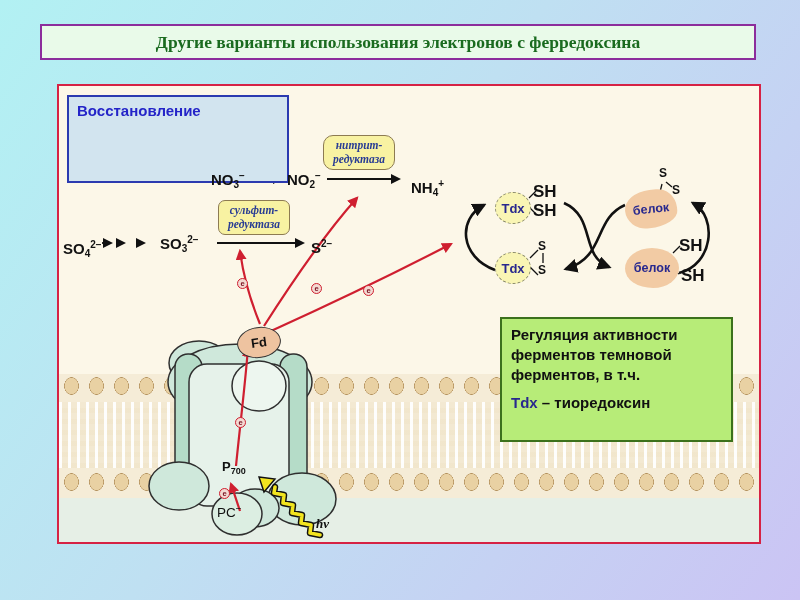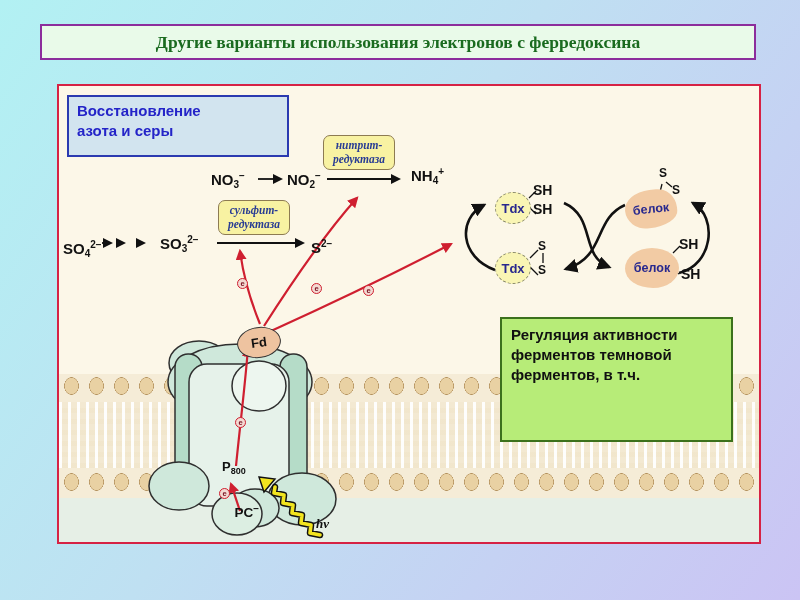--- a/index.html
+++ b/index.html
@@ -43,74 +43,74 @@
   .heads.top{top:286px;}
   .heads.bottom{top:382px;}
   .stroma{left:0;top:412px;width:700px;height:44px;background:var(--stroma);z-index:1;}
 
   svg.layer{left:0;top:0;width:700px;height:456px;pointer-events:none;}
   #complex-svg{z-index:2;}
   #arrows-svg{z-index:4;}
 
   
   .blue-box{
-    left:8px;top:9px;width:222px;height:62px;z-index:10;
+    left:8px;top:9px;width:222px;height:88px;z-index:10;
     background:var(--blueBoxBg);border:2px solid var(--blueBoxBorder);
     color:var(--blueText);font-weight:bold;font-size:15px;line-height:1.35;
     padding:4px 8px;box-sizing:border-box;
   }
   .green-box{
     left:441px;top:231px;width:233px;height:125px;z-index:10;
     background:var(--greenBoxBg);border:2px solid var(--greenBoxBorder);
     color:#111;font-weight:bold;font-size:15px;line-height:1.32;
     padding:6px 9px;box-sizing:border-box;
   }
   .green-box .spacer{height:9px;}
   .tdx-blue{color:var(--navy);}
 
   .enzyme{
     z-index:10;width:72px;
     background:var(--enzymeBg);border:1.4px solid var(--enzymeBorder);border-radius:7px;
     color:var(--enzymeText);font-family:"Liberation Serif",serif;font-style:italic;font-weight:bold;
     font-size:11.5px;line-height:1.25;text-align:center;padding:2px 1px;box-sizing:border-box;
   }
-  .enzyme.nitrite{left:264px;top:49px;}
+  .enzyme.nitrite{left:264px;top:49px;border-radius:10px;}
   .enzyme.sulfite{left:159px;top:114px;}
 
   .chem{z-index:10;color:#111;font-weight:bold;font-size:15px;white-space:nowrap;}
   .chem sub{font-size:10px;vertical-align:-3px;}
   .chem sup{font-size:10px;vertical-align:6px;}
 
   
   .tdx-oval{
     z-index:10;width:36px;height:32px;border-radius:50%;
     background:var(--tdxBg);border:1.4px dashed #8a8a6a;
     display:flex;align-items:center;justify-content:center;
     color:var(--navy);font-weight:bold;font-size:13px;box-sizing:border-box;
   }
   .protein-blob{
     z-index:10;background:var(--proteinBg);
     display:flex;align-items:center;justify-content:center;
     color:var(--navy);font-weight:bold;font-size:12.5px;box-sizing:border-box;
   }
   .protein-blob.top{left:566px;top:104px;width:52px;height:38px;border-radius:58% 42% 65% 45%/55% 60% 45% 60%;transform:rotate(-6deg);}
   .protein-blob.bottom{left:566px;top:162px;width:54px;height:40px;border-radius:50% 50% 48% 52%/52% 50% 50% 48%;}
-  .grp{z-index:10;color:#111;font-weight:bold;font-size:14px;}
+  .grp{z-index:10;color:#111;font-weight:bold;font-size:17px;}
   .grp.small{font-size:12px;}
 
   
   .fd-oval{
     left:178px;top:241px;width:44px;height:31px;z-index:10;
     background:var(--fdBg);border:1.5px solid #333;border-radius:50%;
     display:flex;align-items:center;justify-content:center;
     color:#111;font-weight:bold;font-size:13px;transform:rotate(-8deg);box-sizing:border-box;
   }
   .p700{left:163px;top:373px;z-index:10;color:#111;font-weight:bold;font-size:13px;}
   .p700 sub{font-size:9px;vertical-align:-3px;}
-  .pc-label{left:158px;top:417px;width:42px;text-align:right;z-index:10;color:#111;font-weight:bold;font-size:13.5px;}
+  .pc-label{left:158px;top:417px;width:42px;text-align:left;z-index:10;color:#111;font-weight:normal;font-size:13.5px;}
   .pc-label sup{font-size:10px;vertical-align:5px;}
   .hv-label{left:257px;top:430px;z-index:10;color:#111;font-family:"Liberation Serif",serif;font-style:italic;font-size:13px;font-weight:bold;}
 
   .e-circle{
     z-index:11;width:11px;height:11px;border-radius:50%;
     background:#f3d9d2;border:1.5px solid var(--redArrow);
     color:#7a1020;font-size:7.5px;font-weight:bold;line-height:10px;text-align:center;
     box-sizing:border-box;
   }
 </style>
@@ -199,26 +199,25 @@
 
     <g>
       <polyline points="261,449 251,447 252,439 242,437 243,429 233,427 234,419 224,417 225,409 215,407 216,401" fill="none" stroke="#111" stroke-width="6.5" stroke-linejoin="round" stroke-linecap="round"></polyline>
       <polyline points="261,449 251,447 252,439 242,437 243,429 233,427 234,419 224,417 225,409 215,407 216,401" fill="none" stroke="#f2e41e" stroke-width="3.6" stroke-linejoin="round" stroke-linecap="round"></polyline>
       <polygon points="200,391 216,393 205,406" fill="#f2e41e" stroke="#111" stroke-width="1.4"></polygon>
     </g>
   </svg>
 
   <div class="blue-box">
     <div>Восстановление</div>
-    <div>азота и серы</div>
   </div>
 
   <span class="chem" style="left:152px;top:84px"><span>NO</span><sub>3</sub><sup>−</sup></span>
   <span class="chem" style="left:228px;top:84px"><span>NO</span><sub>2</sub><sup>−</sup></span>
-  <span class="chem" style="left:352px;top:80px"><span>NH</span><sub>4</sub><sup>+</sup></span>
+  <span class="chem" style="left:352px;top:92px"><span>NH</span><sub>4</sub><sup>+</sup></span>
   <div class="enzyme nitrite">
     <div>нитрит-</div>
     <div>редуктаза</div>
   </div>
 
   <span class="chem" style="left:4px;top:153px"><span>SO</span><sub>4</sub><sup>2−</sup></span>
   <span class="chem" style="left:101px;top:148px"><span>SO</span><sub>3</sub><sup>2−</sup></span>
   <span class="chem" style="left:252px;top:152px"><span>S</span><sup>2−</sup></span>
   <div class="enzyme sulfite">
     <div>сульфит-</div>
@@ -245,26 +244,27 @@
   <span class="grp small" style="left:600px;top:80px">S</span>
   <span class="grp small" style="left:613px;top:97px">S</span>
   <span class="grp" style="left:620px;top:150px">SH</span>
   <span class="grp" style="left:622px;top:180px">SH</span>
 
   <div class="green-box">
     <div>Регуляция активности</div>
     <div>ферментов темновой</div>
     <div>ферментов, в т.ч.</div>
     <div class="spacer"></div>
+    <div><span class="tdx-blue">Tdx</span><span> – тиоредоксин</span></div>
   </div>
 
   <div class="fd-oval">
       <span>Fd</span>
     </div>
-  <span class="p700"><span>P</span><sub>800</sub></span>
+  <span class="p700"><span>P</span><sub>700</sub></span>
   <span class="pc-label"><span>PC</span><sup>−</sup></span>
   <span class="hv-label">hν</span>
 
   <div class="e-circle" style="left:178px;top:192px">e</div>
   <div class="e-circle" style="left:252px;top:197px">e</div>
   <div class="e-circle" style="left:304px;top:199px">e</div>
   <div class="e-circle" style="left:176px;top:331px">e</div>
   <div class="e-circle" style="left:160px;top:402px">e</div>
 
 </div>

